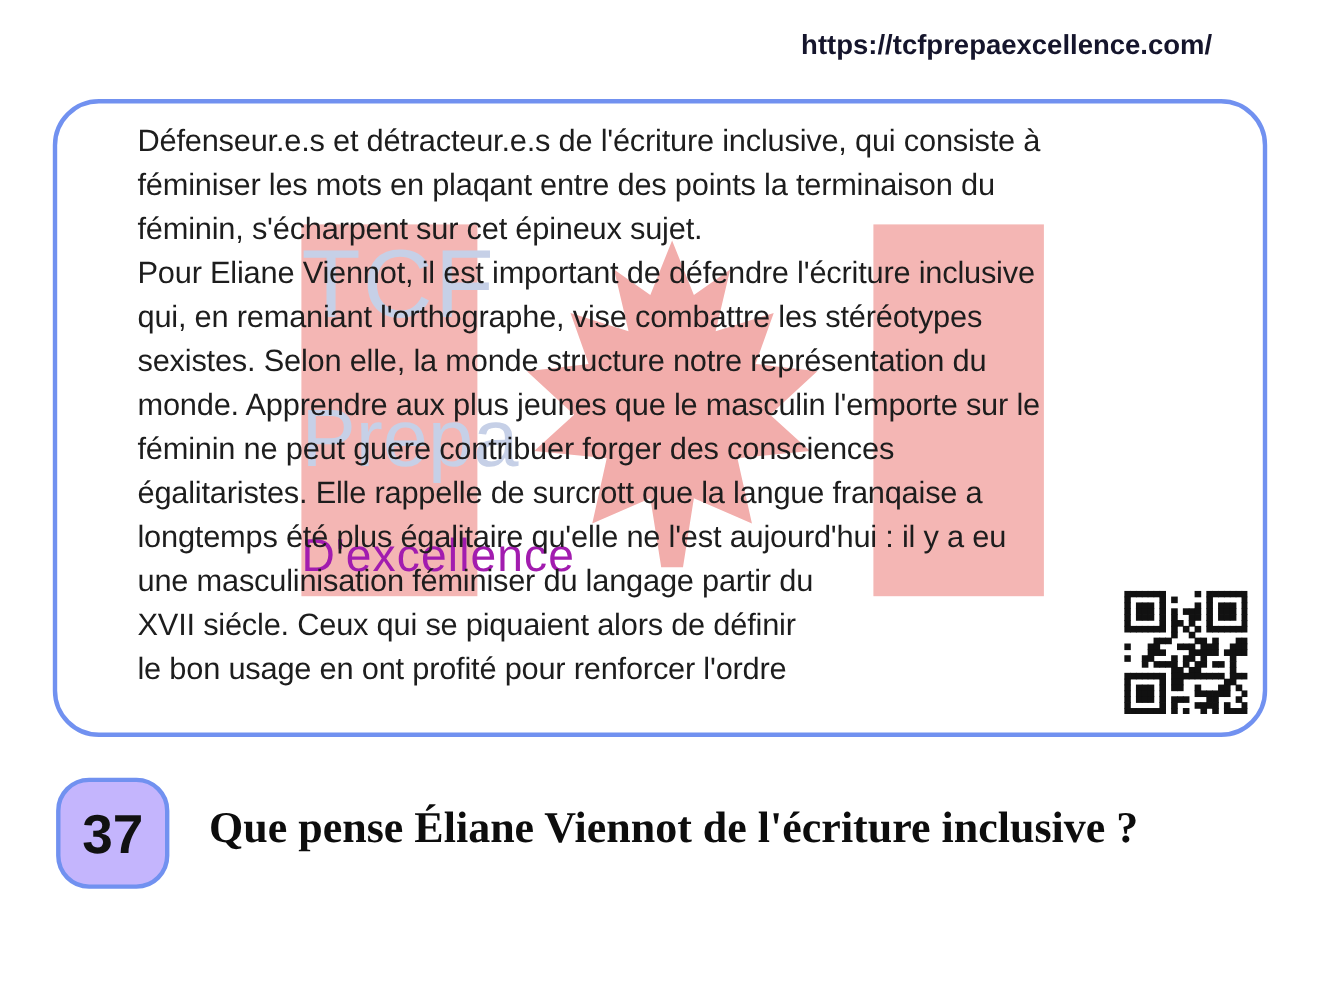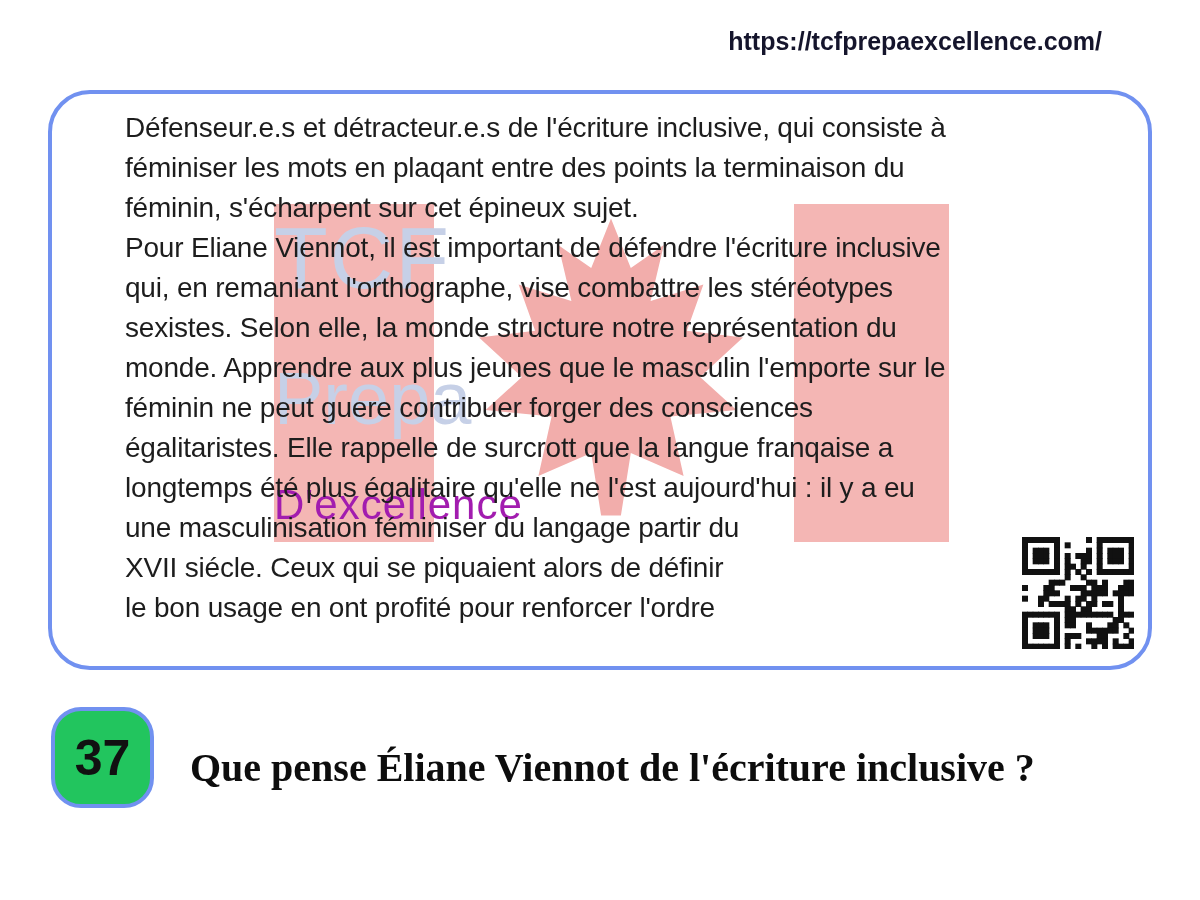--- a/index.html
+++ b/index.html
@@ -29,25 +29,25 @@
   
   .passage{position:absolute;left:73px;top:14px;z-index:5;}
   .pline{height:40px;line-height:40px;font-size:28px;color:#1d1d1d;white-space:pre;
          letter-spacing:-0.2px;}
 
   
   .qr{position:absolute;left:970px;top:443px;width:112px;height:112px;z-index:6;background:#fff;}
 
   
   .qnum-box{position:absolute;left:51px;top:707px;width:103px;height:101px;
-            border:4px solid #7191f0;border-radius:30px;background:#22c55e;box-sizing:border-box;
+            border:4px solid #7191f0;border-radius:30px;background:#c4b5fd;box-sizing:border-box;
             display:flex;align-items:center;justify-content:center;}
   .qnum{font-size:50px;font-weight:bold;color:#111111;font-family:"Liberation Sans",sans-serif;}
   .qtext{position:absolute;left:190px;top:728px;font-family:"Liberation Serif",serif;
-         font-weight:bold;font-size:40px;color:#0d0d0d;white-space:nowrap;margin-top:16px;}
+         font-weight:bold;font-size:40px;color:#0d0d0d;white-space:nowrap;}
 </style>
 </head>
 <body>
 
 <div class="canvas">
 
   <div class="site-url">https://tcfprepaexcellence.com/</div>
 
   <div class="passage-box">
 

